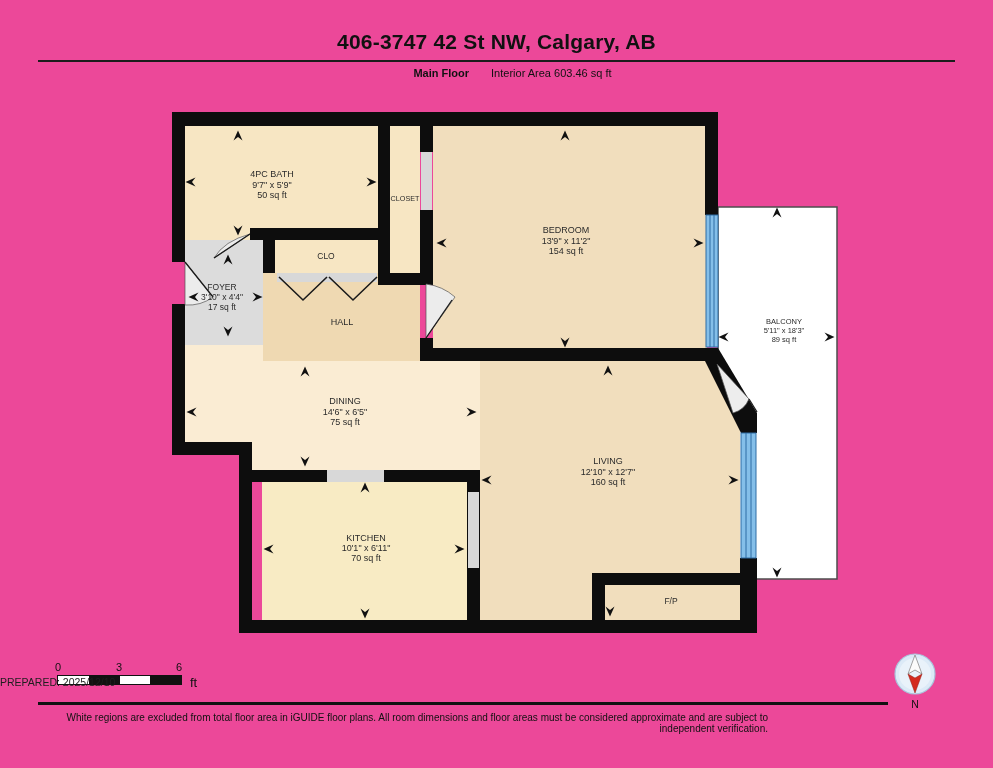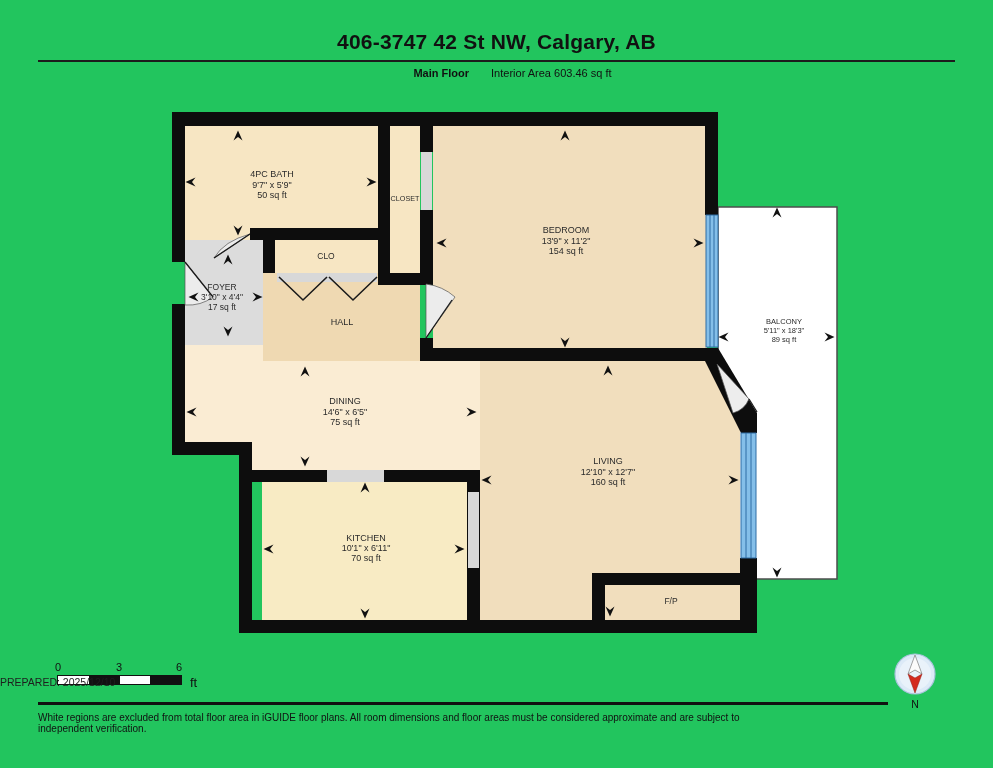--- a/index.html
+++ b/index.html
@@ -1,16 +1,16 @@
 <!DOCTYPE html>
 <html><head>
 <meta charset="utf-8">
 <style>
   html,body{margin:0;padding:0;background:#ffffff;}
-  .page{position:relative;width:993px;height:768px;background:#22c55e;overflow:hidden;
+  .page{position:relative;width:993px;height:768px;background:#ec4899;overflow:hidden;
         font-family:"Liberation Sans", sans-serif;}
   .title{position:absolute;top:30px;left:0;width:993px;text-align:center;
          font-size:21px;font-weight:bold;color:#111;letter-spacing:.2px;}
   .title-rule{position:absolute;top:60px;left:38px;width:917px;height:2px;background:#1c1c1c;}
   .subhead{position:absolute;top:67px;left:0;width:993px;text-align:center;font-size:11px;color:#111;padding-left:16px;}
   .subhead .floor{font-weight:bold;margin-right:22px;}
   svg text{font-family:"Liberation Sans", sans-serif;fill:#2b2b2b;}
   .plan{position:absolute;left:0;top:0;}
   
   .scale{position:absolute;left:57px;top:661px;width:140px;}
@@ -19,21 +19,21 @@
   .bar{position:relative;margin-top:1px;width:123px;height:8px;border:1.4px solid #111;
        display:flex;box-sizing:content-box;}
   .bar div{height:100%;}
   .seg-w{background:#fff;width:30.75px;} .seg-b{background:#111;width:30.75px;}
   .ft-lab{position:absolute;left:133px;top:14px;font-size:13px;color:#111;}
   .prepared{position:absolute;top:676px;left:0;width:993px;text-align:left;
             font-size:10.5px;color:#1e1e1e;}
   .compass{position:absolute;left:892px;top:651px;width:46px;height:60px;text-align:center;}
   .compass .n{font-size:10.5px;color:#111;margin-top:-3px;}
   .bottom-rule{position:absolute;top:702px;left:38px;width:850px;height:3px;background:#111;}
-  .disclaimer{position:absolute;top:712px;left:38px;width:730px;font-size:10px;color:#111;}
+  .disclaimer{position:absolute;top:712px;left:38px;width:730px;font-size:10px;color:#111;text-align:right;}
 </style>
 </head>
 <body>
 
 <div class="page">
 
   <div class="title">406-3747 42 St NW, Calgary, AB</div>
   <div class="title-rule"></div>
   <div class="subhead">
     <span class="floor">Main Floor</span><span>Interior Area 603.46 sq ft</span>

